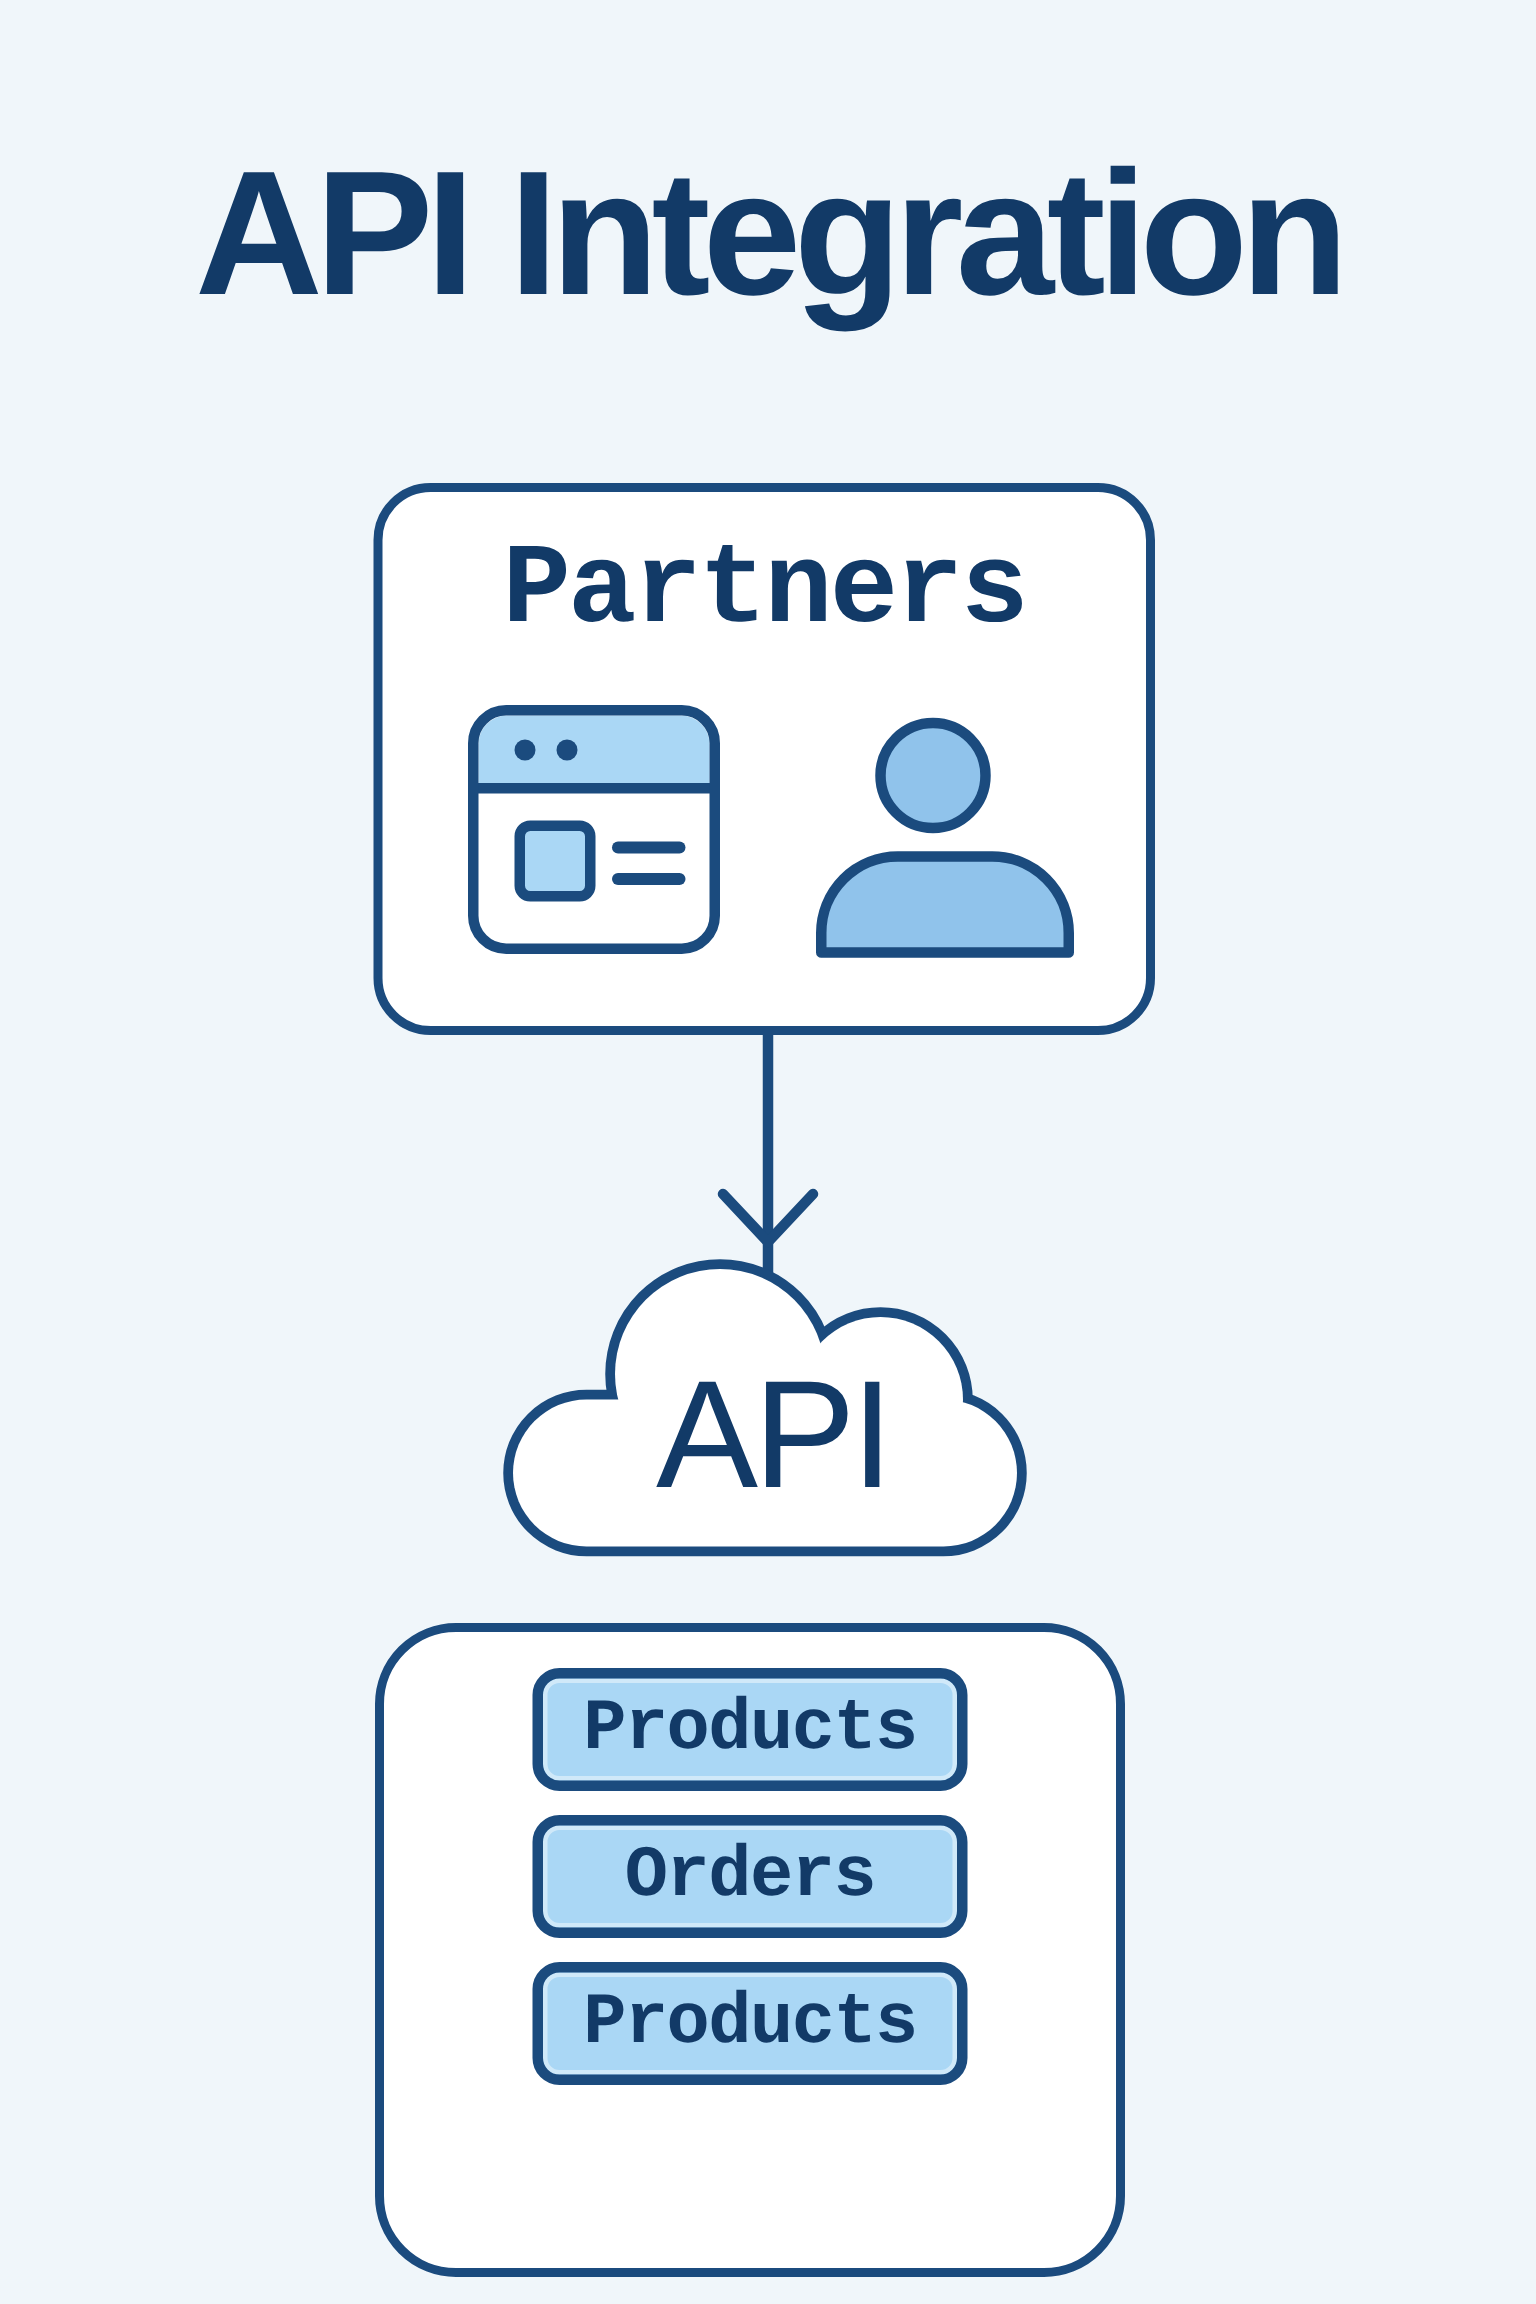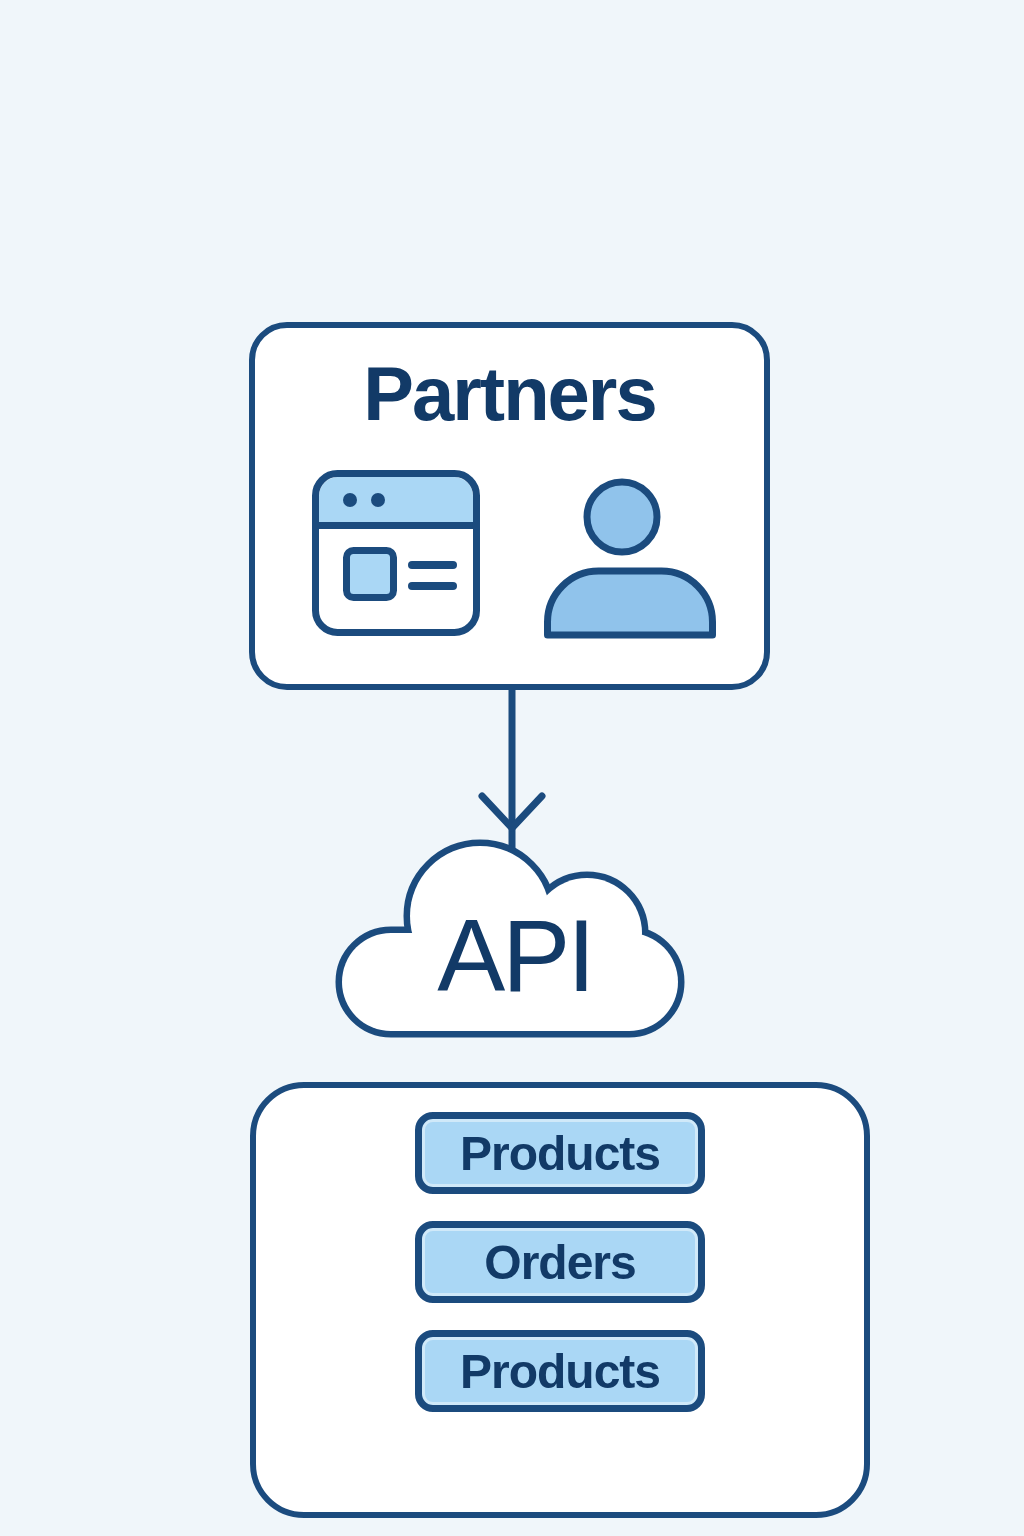--- a/index.html
+++ b/index.html
@@ -18,20 +18,21 @@
     background:var(--background,#f0f6fa);overflow:hidden;
   }
   .title{
     position:absolute;top:92px;left:0;width:1024px;
     text-align:center;font-size:118px;font-weight:bold;
     letter-spacing:-5px;line-height:1.1;color:var(--text,#123a67);
   }
   .card{
     position:absolute;background:var(--card,#fff);
     border:6px solid var(--stroke,#1b4b7e);
+    font-family:Liberation Mono, monospace;
   }
   .partners-card{left:249px;top:322px;width:521px;height:368px;border-radius:38px;}
   .partners-label{
     margin-top:26px;text-align:center;
     font-size:76px;font-weight:bold;letter-spacing:-2px;
     line-height:80px;color:var(--text,#123a67);
   }
   .icon-abs{position:absolute;}
   .browser-icon{left:57px;top:142px;}
   .user-icon{left:289px;top:140px;}
@@ -43,42 +44,43 @@
   .fill-nv{fill:var(--stroke,#1b4b7e);}
   .no-fill{fill:none;}
   .arrow-svg{position:absolute;left:460px;top:690px;}
   .cloud-svg{position:absolute;left:335px;top:834px;}
   .cloud-label{
     position:absolute;left:342px;top:903px;width:346px;
     text-align:center;font-size:102px;font-weight:normal;
     letter-spacing:-3px;line-height:106px;color:var(--text,#123a67);
   }
   .services-card{
-    left:250px;top:1082px;width:620px;height:436px;border-radius:54px;
+    left:250px;top:1082px;width:500px;height:436px;border-radius:54px;
     display:flex;flex-direction:column;align-items:center;
-    padding-top:24px;gap:27px;
+    padding-top:24px;gap:16px;
   }
   .pill{
     width:290px;height:82px;flex:0 0 82px;
     background:var(--light-blue,#aad7f5);
     border:7px solid var(--stroke,#1b4b7e);
     border-radius:18px;
     box-shadow:inset 0 0 0 3px rgba(255,255,255,0.45);
     display:flex;align-items:center;justify-content:center;
   }
   .pill-label{
     font-size:48px;font-weight:bold;letter-spacing:-1px;
     color:var(--text,#123a67);
   }
 </style>
 </head>
 <body>
 
 <div class="stage">
 
+  <div class="title">API Integration</div>
 
   <div class="card partners-card">
     <div class="partners-label">Partners</div>
 
     <svg class="icon-abs browser-icon" width="168" height="166" viewBox="0 0 168 166">
       <path class="fill-light" d="M7,52 v-26 a19,19 0 0 1 19,-19 h116 a19,19 0 0 1 19,19 v26 z"></path>
       <rect class="nv fill-white" x="34.5" y="80.5" width="47" height="47" rx="7" stroke-width="7" fill="none" style="fill:var(--light-blue,#aad7f5)"></rect>
       <line class="nv" x1="100" y1="95" x2="141" y2="95" stroke-width="8" stroke-linecap="round"></line>
       <line class="nv" x1="100" y1="116" x2="141" y2="116" stroke-width="8" stroke-linecap="round"></line>
       <line class="nv" x1="4" y1="55.5" x2="164" y2="55.5" stroke-width="7"></line>

